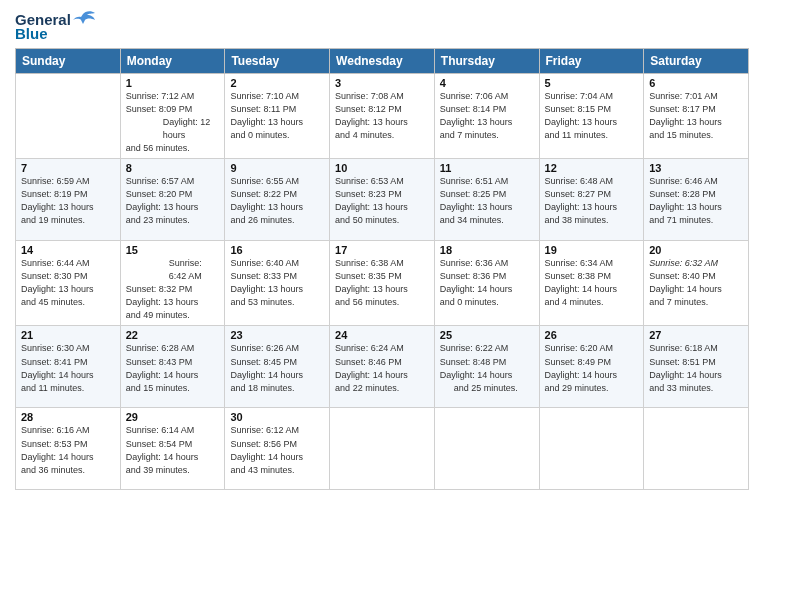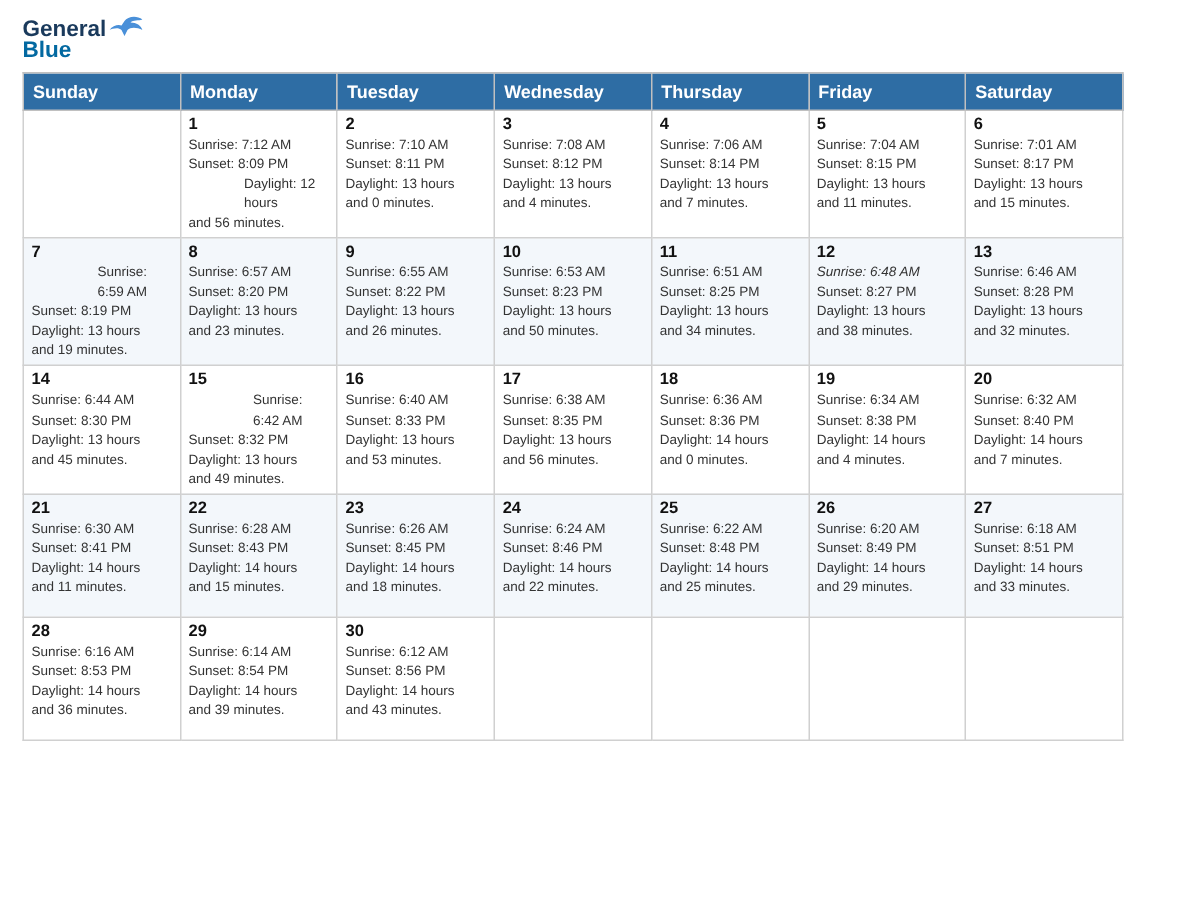--- a/index.html
+++ b/index.html
@@ -168,21 +168,21 @@
               <span style="display: block;">Sunset: 8:17 PM</span>
               <span style="display: block;">Daylight: 13 hours</span>
               <span style="display: block;">and 15 minutes.</span>
             </div>
           </td>
         </tr>
         <tr class="row-bg-even">
           <td>
             <span class="day-num">7</span>
             <div class="day-info">
-              <span style="display: block; margin-left: 44px;">Sunrise: 6:59 AM</span>
+              <span style="display: block;">Sunrise: 6:59 AM</span>
               <span style="display: block;">Sunset: 8:19 PM</span>
               <span style="display: block;">Daylight: 13 hours</span>
               <span style="display: block;">and 19 minutes.</span>
             </div>
           </td>
           <td>
             <span class="day-num">8</span>
             <div class="day-info">
               <span style="display: block;">Sunrise: 6:57 AM</span>
               <span style="display: block;">Sunset: 8:20 PM</span>
@@ -213,33 +213,33 @@
             <div class="day-info">
               <span style="display: block;">Sunrise: 6:51 AM</span>
               <span style="display: block;">Sunset: 8:25 PM</span>
               <span style="display: block;">Daylight: 13 hours</span>
               <span style="display: block;">and 34 minutes.</span>
             </div>
           </td>
           <td>
             <span class="day-num">12</span>
             <div class="day-info">
-              <span style="display: block; font-style: italic;">Sunrise: 6:48 AM</span>
+              <span style="display: block;">Sunrise: 6:48 AM</span>
               <span style="display: block;">Sunset: 8:27 PM</span>
               <span style="display: block;">Daylight: 13 hours</span>
               <span style="display: block;">and 38 minutes.</span>
             </div>
           </td>
           <td>
             <span class="day-num">13</span>
             <div class="day-info">
               <span style="display: block;">Sunrise: 6:46 AM</span>
               <span style="display: block;">Sunset: 8:28 PM</span>
               <span style="display: block;">Daylight: 13 hours</span>
-              <span style="display: block;">and 32 minutes.</span>
+              <span style="display: block;">and 71 minutes.</span>
             </div>
           </td>
         </tr>
         <tr class="row-bg-odd">
           <td>
             <span class="day-num">14</span>
             <div class="day-info">
               <span style="display: block;">Sunrise: 6:44 AM</span>
               <span style="display: block;">Sunset: 8:30 PM</span>
               <span style="display: block;">Daylight: 13 hours</span>
@@ -287,21 +287,21 @@
             <div class="day-info">
               <span style="display: block;">Sunrise: 6:34 AM</span>
               <span style="display: block;">Sunset: 8:38 PM</span>
               <span style="display: block;">Daylight: 14 hours</span>
               <span style="display: block;">and 4 minutes.</span>
             </div>
           </td>
           <td>
             <span class="day-num">20</span>
             <div class="day-info">
-              <span style="display: block;">Sunrise: 6:32 AM</span>
+              <span style="display: block; font-style: italic;">Sunrise: 6:32 AM</span>
               <span style="display: block;">Sunset: 8:40 PM</span>
               <span style="display: block;">Daylight: 14 hours</span>
               <span style="display: block;">and 7 minutes.</span>
             </div>
           </td>
         </tr>
         <tr class="row-bg-even">
           <td>
             <span class="day-num">21</span>
             <div class="day-info">
@@ -337,21 +337,21 @@
               <span style="display: block;">Daylight: 14 hours</span>
               <span style="display: block;">and 22 minutes.</span>
             </div>
           </td>
           <td>
             <span class="day-num">25</span>
             <div class="day-info">
               <span style="display: block;">Sunrise: 6:22 AM</span>
               <span style="display: block;">Sunset: 8:48 PM</span>
               <span style="display: block;">Daylight: 14 hours</span>
-              <span style="display: block;">and 25 minutes.</span>
+              <span style="display: block; margin-left: 14px;">and 25 minutes.</span>
             </div>
           </td>
           <td>
             <span class="day-num">26</span>
             <div class="day-info">
               <span style="display: block;">Sunrise: 6:20 AM</span>
               <span style="display: block;">Sunset: 8:49 PM</span>
               <span style="display: block;">Daylight: 14 hours</span>
               <span style="display: block;">and 29 minutes.</span>
             </div>

